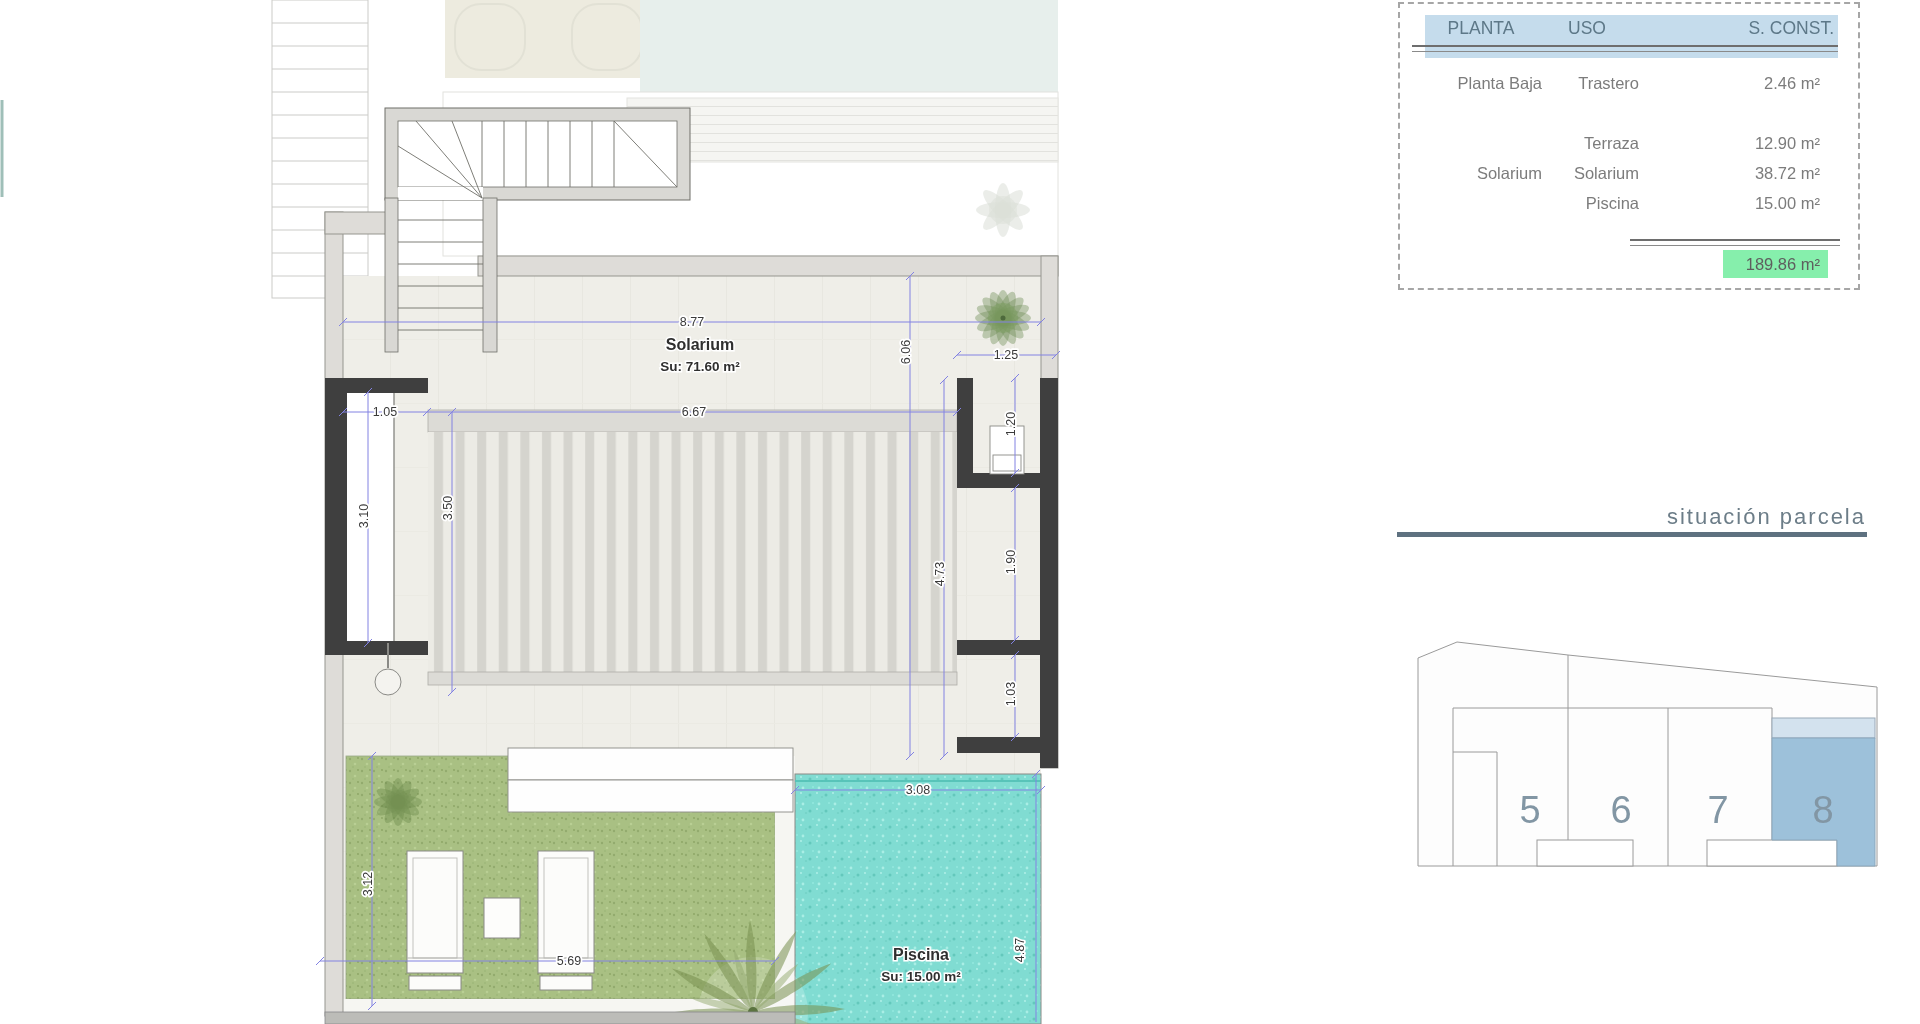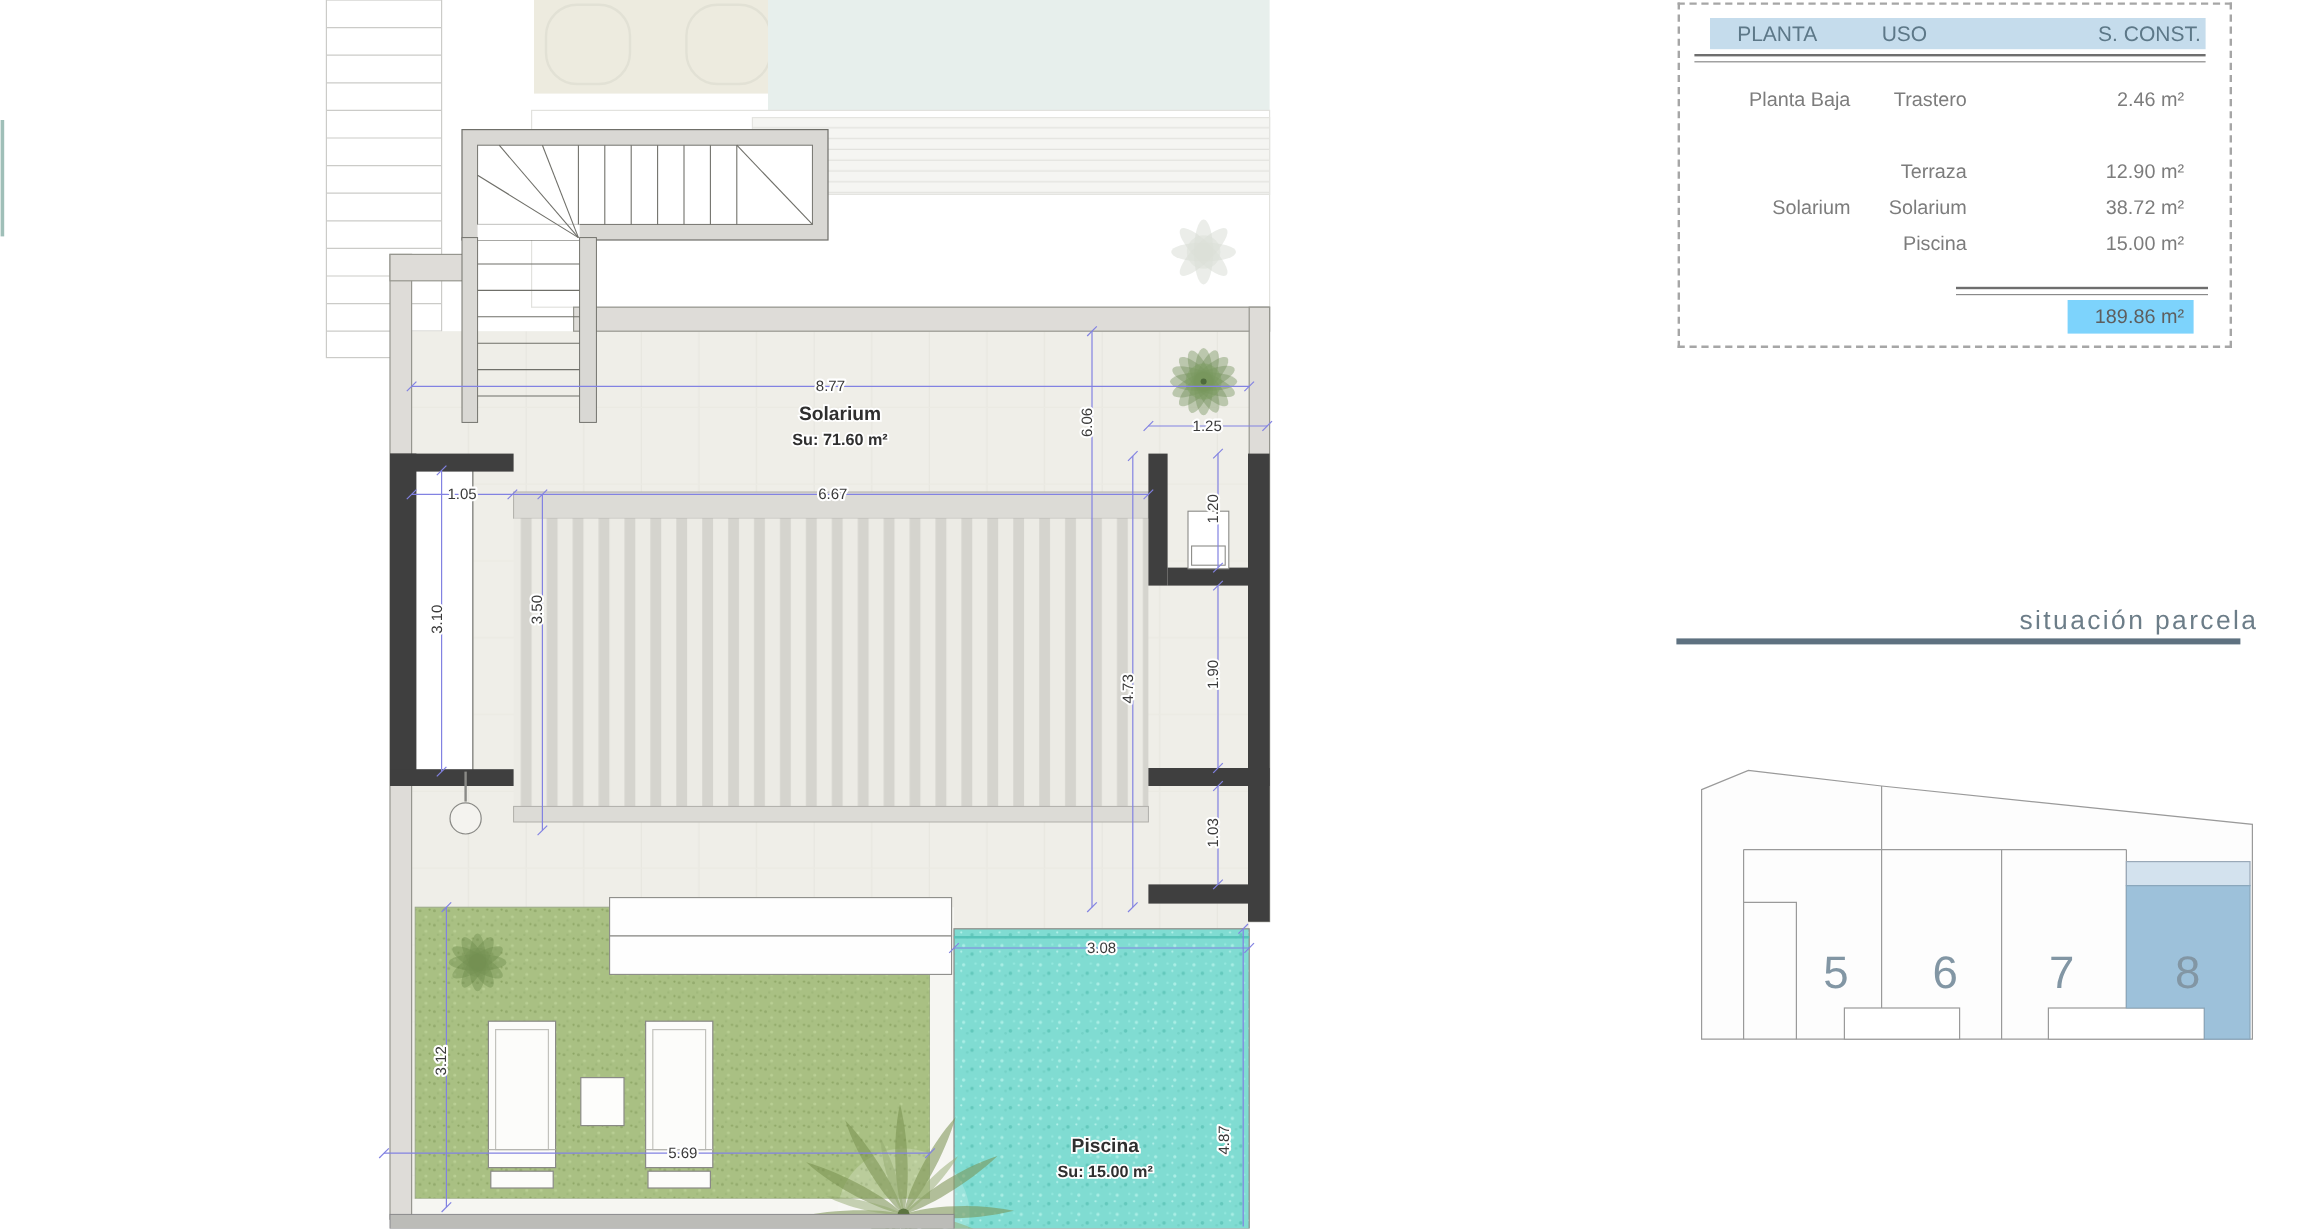--- a/index.html
+++ b/index.html
@@ -14,38 +14,38 @@
         paint-order:stroke;stroke:#ffffff;stroke-width:3.5px;stroke-linejoin:round;}
   .room{font-size:16px;font-weight:bold;fill:#2f2f2f;text-anchor:middle;
         paint-order:stroke;stroke:#ffffff;stroke-width:3px;}
   .rooma{font-size:13.5px;font-weight:bold;fill:#2f2f2f;text-anchor:middle;
         paint-order:stroke;stroke:#ffffff;stroke-width:3px;}
   .thin{stroke:#6f6f69;stroke-width:0.9;fill:none;}
 
   
   .table-box{position:absolute;left:1398px;top:2px;width:462px;height:288px;
              border:2px dashed #a6a6a6;background:#fff;box-sizing:border-box;}
-  .thead-chip{position:absolute;left:25px;top:11px;width:413px;height:26px;background:#c5dcec;}
+  .thead-chip{position:absolute;left:25px;top:11px;width:413px;height:43px;background:#c5dcec;}
   .thead-chip span{position:absolute;top:0;line-height:26px;font-size:17.5px;color:#5d7888;}
   .h-planta{left:0;width:112px;text-align:center;}
   .h-uso{left:130px;width:64px;text-align:center;}
   .h-sconst{right:4px;text-align:right;}
   .dbl-line{position:absolute;left:12px;top:41px;width:426px;height:4px;
             border-top:2px solid #6e6e6e;border-bottom:1.5px solid #8a8a8a;}
   .trow{position:absolute;left:0;width:458px;height:22px;font-size:16.5px;color:#7c7c7c;}
   .trow .c1{position:absolute;left:16px;width:126px;text-align:right;}
   .trow .c2{position:absolute;left:127px;width:112px;text-align:right;}
   .trow .c3{position:absolute;right:38px;text-align:right;}
   .total-line{position:absolute;left:230px;top:235px;width:210px;height:4px;
             border-top:2px solid #6e6e6e;border-bottom:1.5px solid #8a8a8a;}
   .total-chip{position:absolute;left:323px;top:246px;width:105px;height:28px;line-height:28px;
-            background:#7dd3fc;color:#5e5e5e;font-size:16.5px;text-align:right;padding-right:8px;box-sizing:border-box;}
+            background:#86efac;color:#5e5e5e;font-size:16.5px;text-align:right;padding-right:8px;box-sizing:border-box;}
 
   
-  .section-title{position:absolute;right:38px;top:504px;font-size:22px;color:#6c7d88;
+  .section-title{position:absolute;right:54px;top:504px;font-size:22px;color:#6c7d88;
             letter-spacing:2px;font-weight:400;}
   .section-rule{position:absolute;left:1397px;top:532px;width:470px;height:5px;background:#5e7180;}
   #siteplan{position:absolute;left:1410px;top:635px;}
   .unum{font-size:38px;fill:#8296a4;text-anchor:middle;font-weight:400;}
 </style>
 </head>
 <body>
 
 <div id="stage">
 

